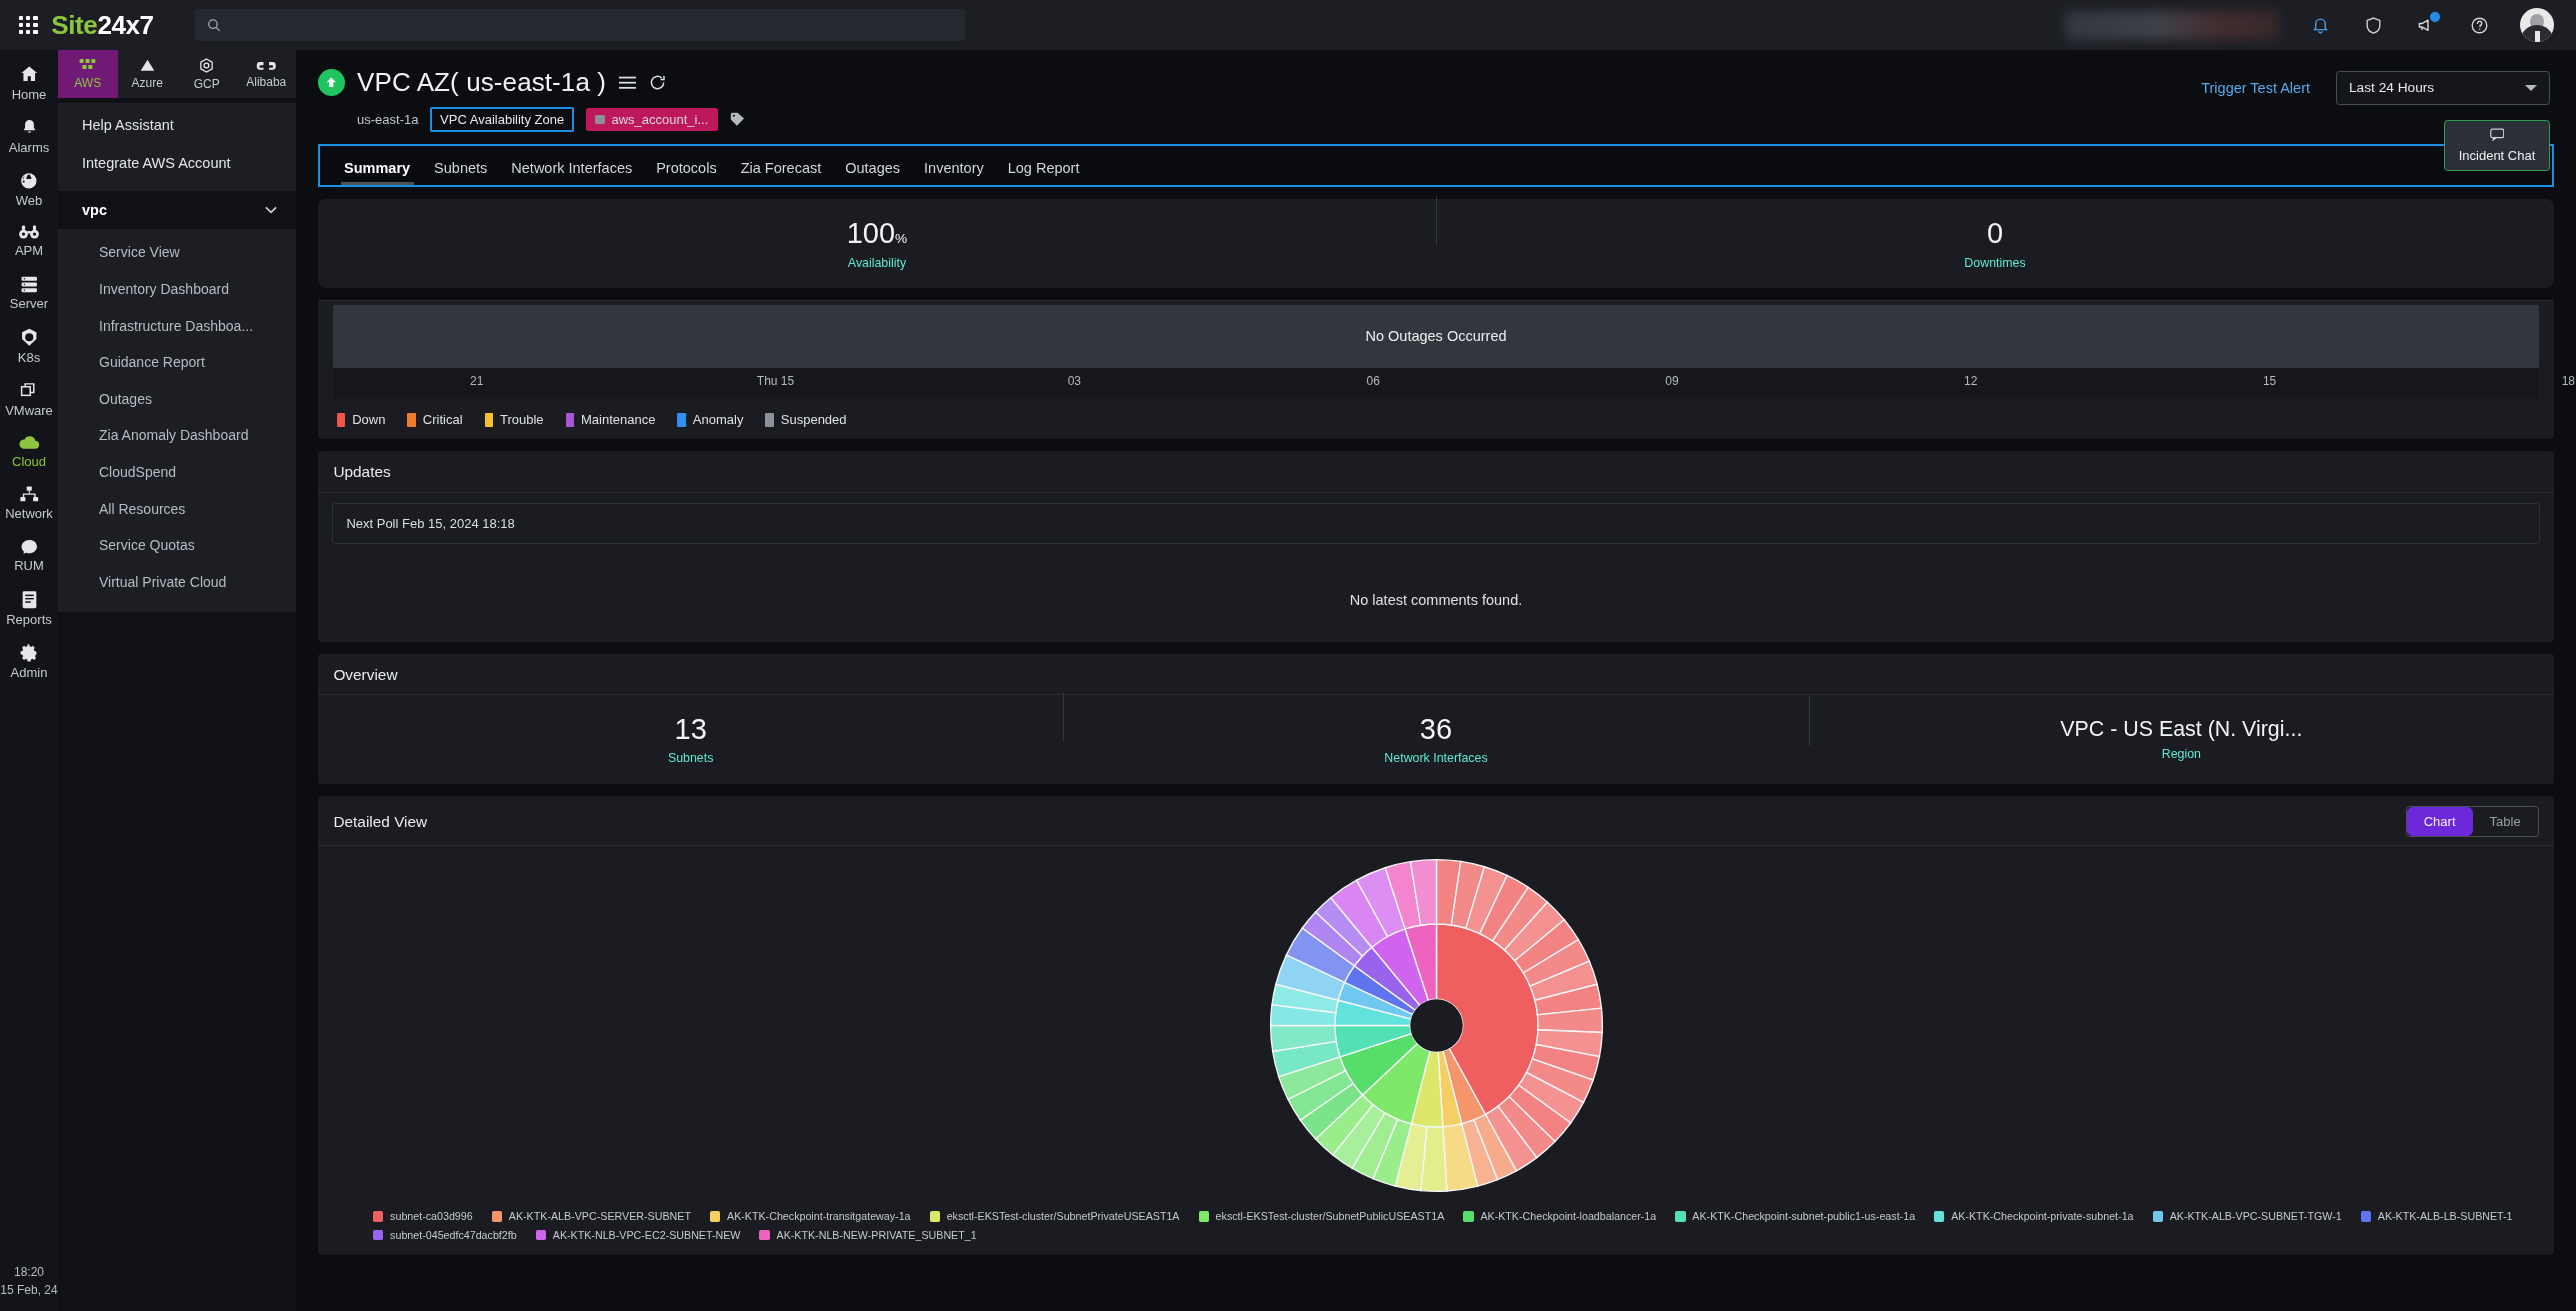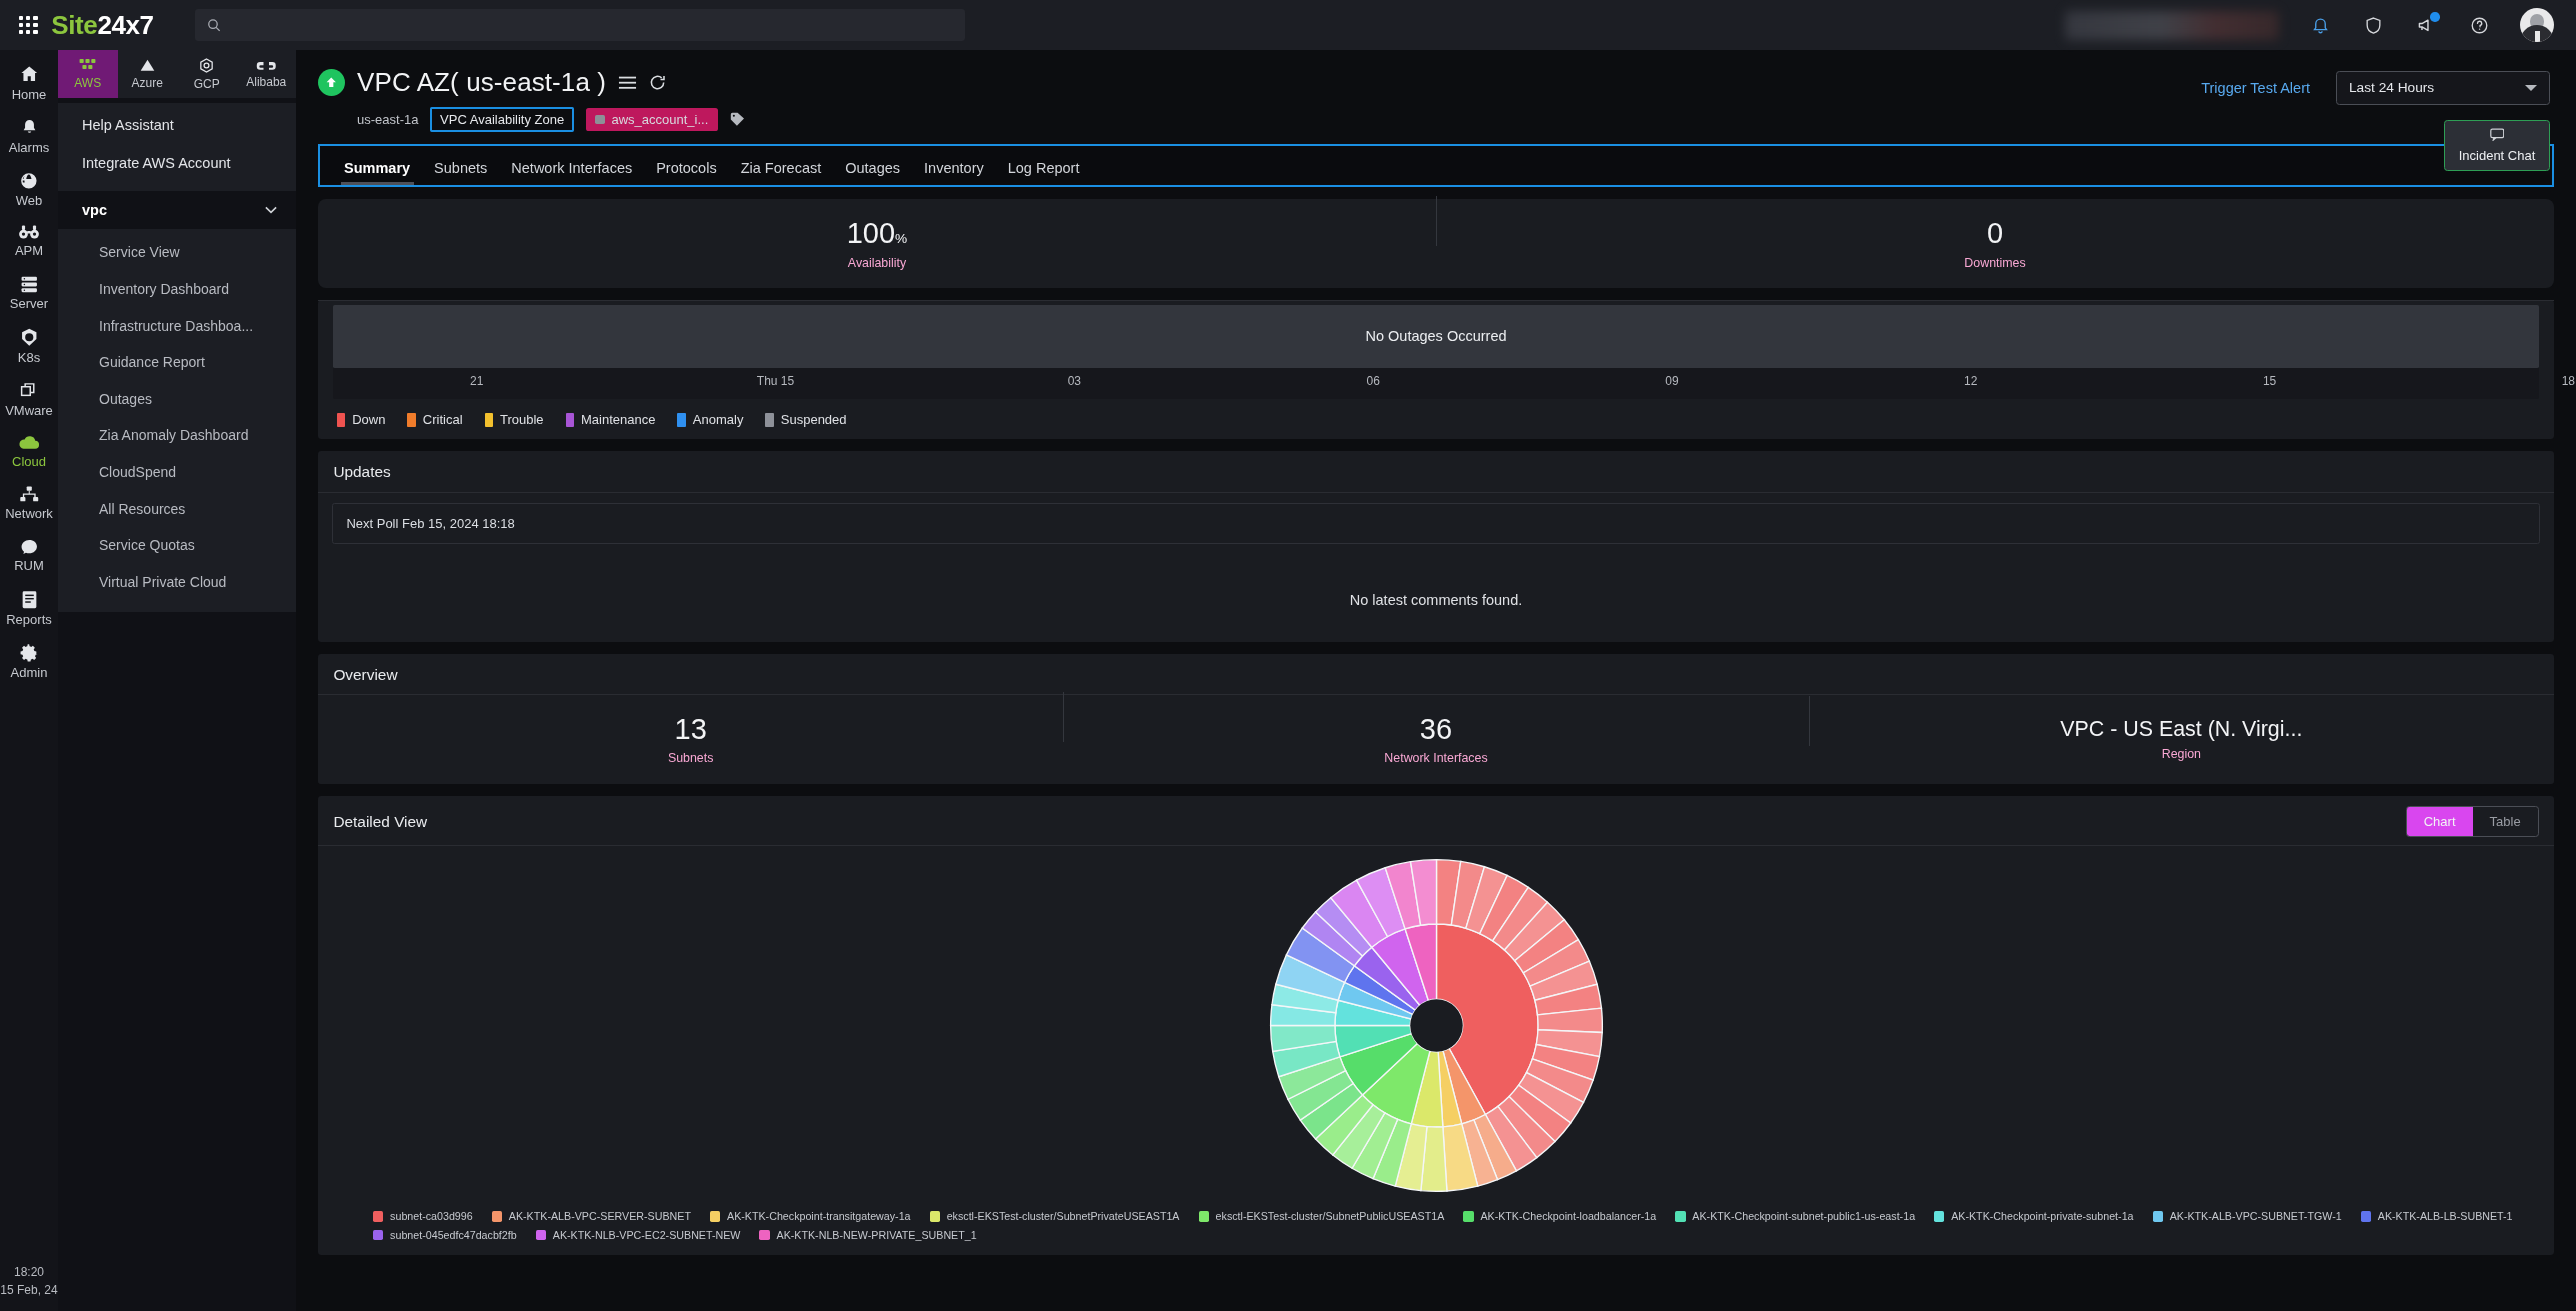--- a/index.html
+++ b/index.html
@@ -127,21 +127,21 @@
   .hr { height:0.9px; background:#2a2c32; }
 
   
   .statstrip { display:flex; background:#1a1c21; border-radius:8px; height:89px;
     align-items:center; margin-top:12px; }
   .stat { flex:1; text-align:center; position:relative; }
   .stat + .stat:before { content:""; position:absolute; left:0; top:-22px; height:50px;
     width:0.9px; background:#34373e; }
   .stat .v { font-size:29px; color:#f3f4f6; font-weight:300; line-height:1.05; }
   .stat .v .u { font-size:13.7px; }
-  .stat .l { font-size:12.4px; color:#f9a8d4; margin-top:7px; }
+  .stat .l { font-size:12.4px; color:#5eead4; margin-top:7px; }
 
   
   .tl-band { background:#33363d; height:63px; display:flex; align-items:center;
     justify-content:center; font-size:14.5px; color:#eceef1; margin: 0 3.4px; border-radius:1.7px;}
   .tl-axis { position:relative; height:31px; background:#16171c; margin: 0 3.4px 3.4px;
     border-radius:0 0 1.7px 1.7px; }
   .tl-axis span { position:absolute; top:6.8px; transform:translateX(-50%);
     font-size:12px; color:#b6b9bf; }
   .tl-legend { display:flex; gap:22px; padding: 10.3px 6.8px 12px 6.8px; }
   .lg { display:flex; align-items:center; gap:6.8px; font-size:13px; color:#dfe1e5; }
@@ -150,21 +150,21 @@
   
   .poll { margin: 10.3px 13.7px 0; border:0.9px solid #2e3037; border-radius:2.6px;
     padding: 12px 13.7px; font-size:13px; color:#dcdfe4; }
   .nocomments { text-align:center; font-size:14.5px; color:#dfe1e5; padding: 48px 0 34px; }
 
   
   .dv-head { display:flex; align-items:center; justify-content:space-between;
     padding: 10.3px 15.4px 8.6px; }
   .toggle { border:0.9px solid #4b4e56; border-radius:3.4px; display:flex; overflow:hidden; }
   .toggle div { padding: 6.8px 17px; font-size:13px; color:#9a9da4; cursor:pointer; }
-  .toggle div.on { background:#d946ef; color:#f2f3f5; }
+  .toggle div.on { background:#6d28d9; color:#f2f3f5;border-radius:6px; }
 
   .chart-area { position:relative; height: 359px; display:flex; align-items:center;
     justify-content:center; }
   .chart-legend { padding: 5.1px 26px 13.7px 55px; display:flex; flex-wrap:wrap;
     gap: 6.8px 19px; }
   .cl { display:flex; align-items:center; gap:6.8px; font-size:10.7px; color:#c6c9cf;
     white-space:nowrap; cursor:pointer; }
   .cl .sw { width:10.3px; height:10.3px; border-radius:1.7px; flex:0 0 10.3px; }
 </style>
 </head>

